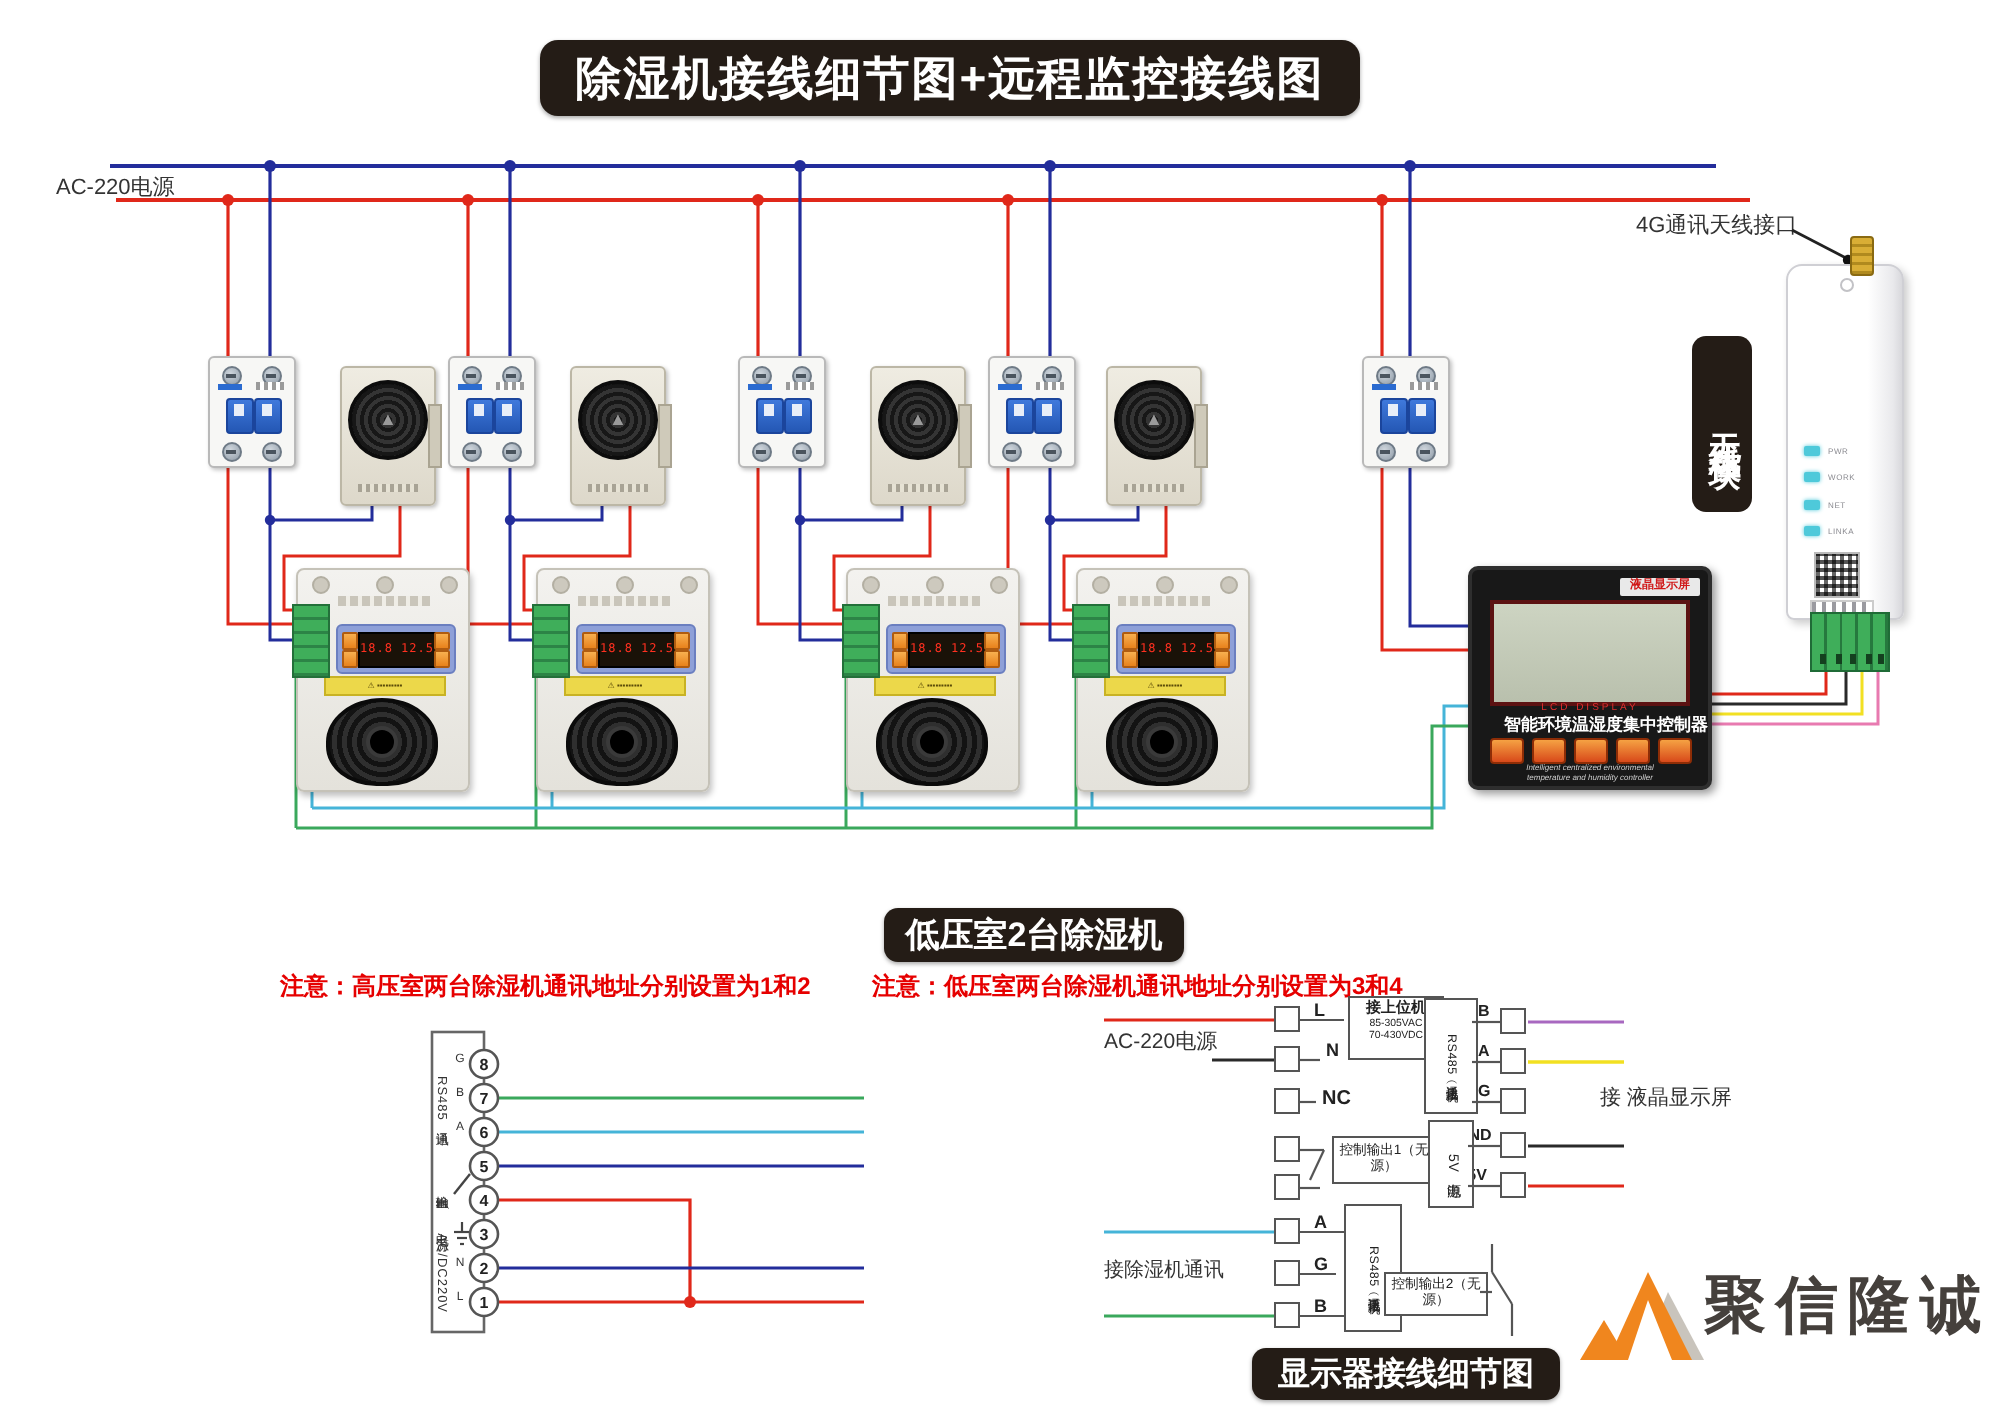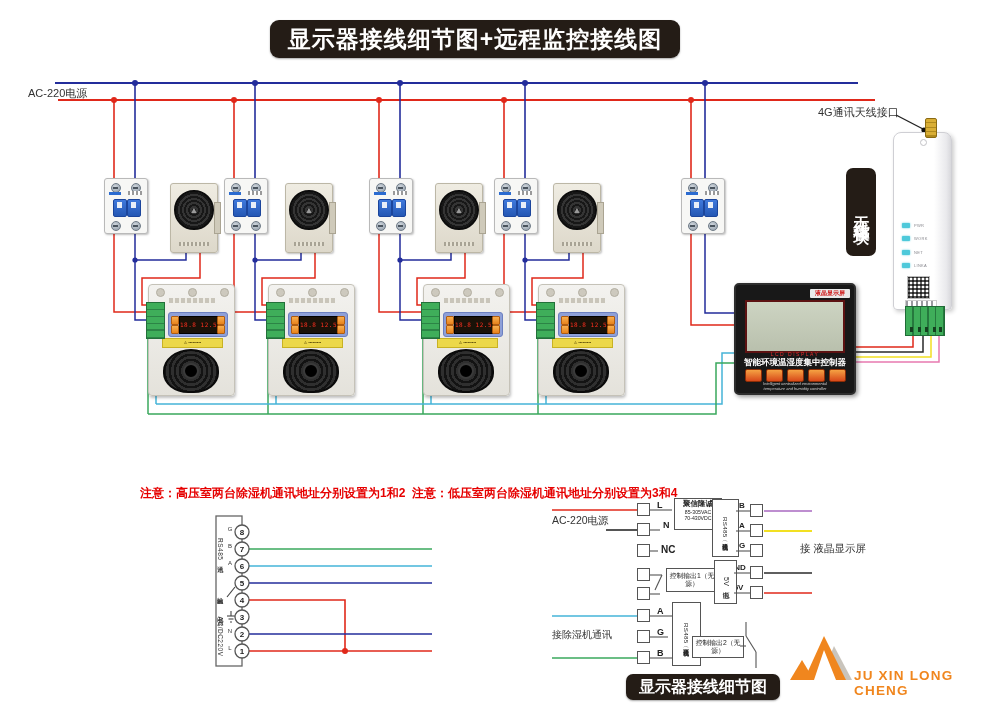--- a/index.html
+++ b/index.html
@@ -54,21 +54,21 @@
   .dehum .term{position:absolute;left:-3px;top:17px;width:17px;height:35px;background:#3fae5a;border:1px solid #23703a;
                background-image:repeating-linear-gradient(#0000 0 5.5px,#2c8446 5.5px 7px);}
   
   .controller{position:absolute;left:734px;top:283px;width:118px;height:108px;background:#181818;border:2px solid #2e2e2e;
               border-radius:5px;box-shadow:2px 2px 4px rgba(0,0,0,.4);z-index:2;}
   .controller .lcdtag{position:absolute;right:4px;top:4px;width:40px;height:9px;background:#e9e9e9;color:#d01818;
                       font-size:6px;line-height:9px;text-align:center;font-weight:bold;border-radius:1px;}
   .controller .lcd{position:absolute;left:9px;top:15px;width:96px;height:49px;background:linear-gradient(#cdd4c2,#b9c0ad);
                    border:2px solid #5c1212;}
   .controller .cap{position:absolute;left:0;top:66px;width:100%;text-align:center;color:#e03030;font-size:5px;letter-spacing:1.5px;}
-  .controller .ctitle{position:absolute;left:0;top:72px;width:100%;text-align:center;color:#fff;font-size:8.5px;font-weight:bold;white-space:nowrap;}
+  .controller .ctitle{position:absolute;left:0;top:72px;width:100%;text-align:right;color:#fff;font-size:8.5px;font-weight:bold;white-space:nowrap;}
   .controller .btnrow{position:absolute;left:0;top:84px;width:100%;display:flex;justify-content:center;gap:4px;}
   .controller .cbtn{width:15px;height:11px;background:linear-gradient(#f5a243,#d8491a);border:1px solid #8e2d06;border-radius:2px;}
   .controller .sub{position:absolute;left:0;top:97px;width:100%;text-align:center;color:#cfcfcf;font-size:4px;line-height:4.6px;font-style:italic;}
   
   .module{position:absolute;left:893px;top:132px;width:57px;height:176px;background:linear-gradient(90deg,#ffffff 70%,#e9e9ec 92%,#d8d8dc);
           border:1px solid #cfcfd4;border-radius:8px 8px 4px 4px;box-shadow:2px 2px 4px rgba(0,0,0,.2);z-index:2;}
   .module .hole{position:absolute;left:26px;top:6px;width:5px;height:5px;border-radius:50%;border:1px solid #c2c2c6;}
   .module .ledrow{position:absolute;left:8px;display:flex;align-items:center;gap:4px;}
   .module .led{width:8px;height:5px;background:#4ec9da;border-radius:1px;box-shadow:0 0 2px #4ec9da;}
   .module .ledlab{font-size:4px;color:#8a8a90;letter-spacing:.3px;}
@@ -250,21 +250,21 @@
         <path d="M746 636 L756 652"></path>
         <path d="M756 652 V668"></path>
     </g>
     <path d="M764 511 H812" stroke="#a868c0" stroke-width="1.6"></path>
     <path d="M764 531 H812" stroke="#f2e022" stroke-width="1.8"></path>
     <path d="M764 573 H812" stroke="#2a2a2a" stroke-width="1.6"></path>
     <path d="M764 593 H812" stroke="#e0281a" stroke-width="1.6"></path>
   </svg>
 
   <div class="tag-box" style="left:270px;top:20px;width:410px;height:38px;font-size:23px;letter-spacing:1px;border-radius:9px;">
-    <span>显示器接线细节图+远程监控接线图</span>
+    <span>除湿机接线细节图+远程监控接线图</span>
   </div>
 
   <div class="plain" style="left:28px;top:86px;font-size:11px;">AC-220电源</div>
 
   <div class="plain" style="left:818px;top:105px;font-size:11px;">4G通讯天线接口</div>
 
   <div class="controller">
     <span class="lcdtag">液晶显示屏</span>
     <span class="lcd"></span>
     <span class="cap">LCD DISPLAY</span>
@@ -310,21 +310,24 @@
       <i style="left:19px;"></i>
       <i style="left:26.5px;"></i>
       <i style="left:33px;"></i>
   </div>
   <div class="vlabel" style="left:846px;top:168px;width:30px;height:88px;font-size:16px;">
     <span>无线模块</span>
   </div>
 
   <div class="note" style="left:140px;top:485px;">注意：高压室两台除湿机通讯地址分别设置为1和2</div>
 
-  <div class="note" style="left:412px;top:485px;">注意：低压室两台除湿机通讯地址分别设置为3和4</div>
+  <div class="tag-box" style="left:442px;top:454px;width:150px;height:27px;font-size:17px;">
+    <span>低压室2台除湿机</span>
+  </div>
+  <div class="note" style="left:436px;top:485px;">注意：低压室两台除湿机通讯地址分别设置为3和4</div>
 
 
   <div class="vtext" style="left:217px;top:524px;height:52px;">RS485通讯</div>
   <div class="vtext" style="left:217px;top:576px;height:34px;">输出触点</div>
   <div class="vtext" style="left:217px;top:604px;height:60px;">电 源 AC/DC220V</div>
 
   <div class="plain" style="left:552px;top:514px;font-size:10.5px;">AC-220电源</div>
   <div class="plain" style="left:552px;top:628px;font-size:10px;">接除湿机通讯</div>
   <div class="plain" style="left:800px;top:542px;font-size:10.5px;">接 液晶显示屏</div>
 
@@ -348,21 +351,21 @@
   <div class="sq" style="left:750px;top:544px;"></div>
   <div class="sq" style="left:750px;top:566px;"></div>
   <div class="sq" style="left:750px;top:586px;"></div>
   <div class="wlab" style="left:738px;top:501px;font-size:8px;">B</div>
   <div class="wlab" style="left:738px;top:521px;font-size:8px;">A</div>
   <div class="wlab" style="left:738px;top:541px;font-size:8px;">G</div>
   <div class="wlab" style="left:727px;top:563px;font-size:8px;">GND</div>
   <div class="wlab" style="left:728px;top:583px;font-size:8px;">+5V</div>
 
   <div class="fbox" style="left:674px;top:498px;width:46px;height:30px;">
-    <div class="t1">聚信隆诚</div>
+    <div class="t1">接上位机</div>
     <div class="t2">85-305VAC</div>
     <div class="t2">70-430VDC</div>
   </div>
   <div class="fbox" style="left:666px;top:568px;width:50px;height:22px;display:flex;align-items:center;justify-content:center;">
     <div style="font-size:6.8px;line-height:8px;">控制输出1（无源）</div>
   </div>
   <div class="vbox" style="left:672px;top:602px;width:27px;height:62px;">RS485通讯（接下位机）</div>
   <div class="vbox" style="left:712px;top:499px;width:25px;height:56px;">RS485通讯（接上位机）</div>
   <div class="vbox" style="left:714px;top:560px;width:21px;height:42px;font-size:7px;">5V电源</div>
   <div class="fbox" style="left:692px;top:636px;width:50px;height:20px;display:flex;align-items:center;justify-content:center;">
@@ -372,21 +375,21 @@
   <div class="tag-box" style="left:626px;top:674px;width:154px;height:26px;font-size:16px;">
     <span>显示器接线细节图</span>
   </div>
 
   <svg class="abs" style="left:790px;top:636px;z-index:2" width="64" height="48" viewBox="0 0 64 48">
     <polygon points="44,10 62,44 30,44" fill="#c9c4bc"></polygon>
     <polygon points="34,0 56,44 14,44" fill="#f0861e"></polygon>
     <polygon points="34,14 46,44 24,44" fill="#ffffff"></polygon>
     <polygon points="12,24 24,44 0,44" fill="#f0861e"></polygon>
   </svg>
-  <div class="logo-en">JU XIN LONG CHENG</div>
+  <div class="logo-cn">聚信隆诚</div>
 
 <div class="breaker" style="left: 104px;">
       <span class="screw" style="left:6px;top:4px;">
         <i class="slot"></i>
       </span>
       <span class="screw" style="left:26px;top:4px;">
         <i class="slot"></i>
       </span>
       <span class="brand"></span>
       <span class="marks"></span>

